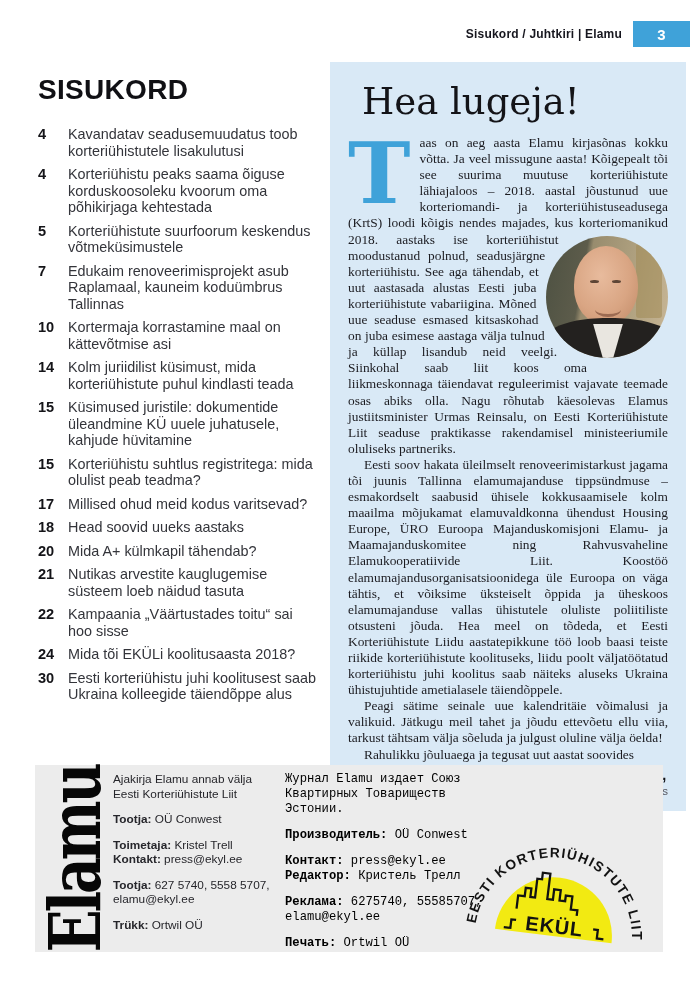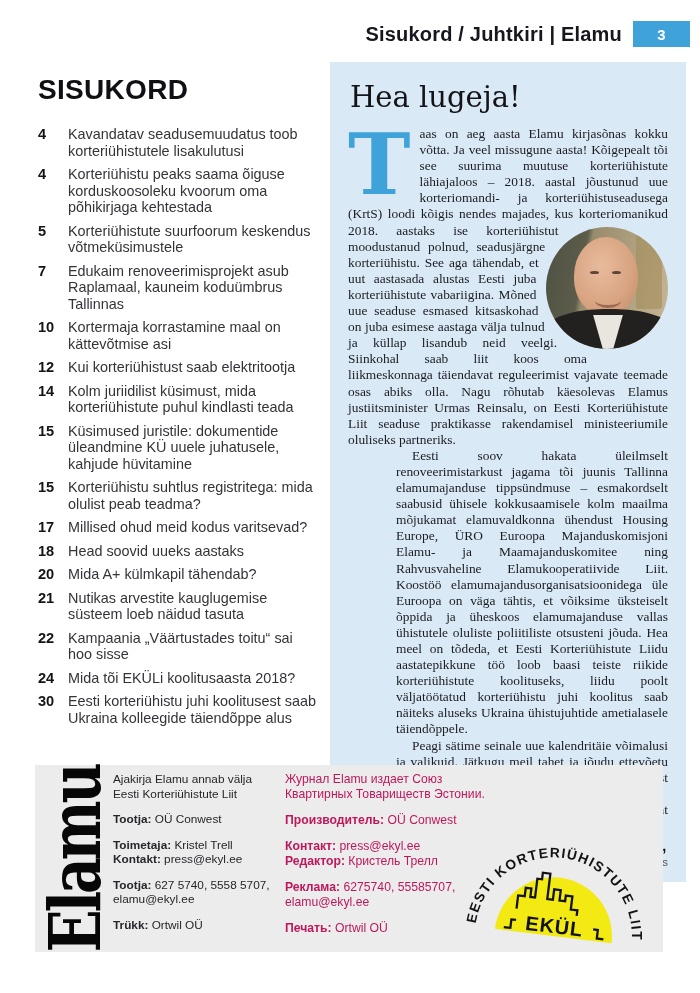--- a/index.html
+++ b/index.html
@@ -2,39 +2,39 @@
 <html><head>
 <meta charset="utf-8">
 <style>
   html,body{margin:0;padding:0;}
   body{
     width:700px;height:993px;position:relative;background:#ffffff;
     font-family:"Liberation Sans",sans-serif;color:#222;overflow:hidden;
   }
   
   .header-row{position:absolute;top:21px;right:10px;display:flex;align-items:center;gap:11px;}
-  .header-title{font-weight:bold;font-size:20px;color:#16161e;letter-spacing:.2px;}
+  .header-title{font-weight:bold;font-size:12px;color:#16161e;letter-spacing:.2px;}
   .page-badge{width:57px;height:26px;background:#3fa2d9;color:#fff;font-weight:bold;font-size:15px;
     display:flex;align-items:center;justify-content:center;}
   
   .toc{position:absolute;left:38px;top:58px;width:280px;}
   .toc-title{font-weight:800;font-size:28px;color:#101014;letter-spacing:.3px;margin:16px 0 20px 0;}
   .toc-list{display:flex;flex-direction:column;gap:7px;}
   .toc-entry{display:flex;}
   .toc-num{width:30px;flex:0 0 30px;font-weight:bold;font-size:14.6px;color:#141418;line-height:16.5px;}
   .toc-text{font-size:14.4px;line-height:16.5px;color:#33343a;}
   
   .editorial-box{position:absolute;left:330px;top:62px;width:356px;min-height:680px;background:#d9e9f6;
     padding:16px 18px 14px 18px;box-sizing:border-box;}
-  .ed-title{font-family:"DejaVu Serif",serif;font-size:29px;font-weight:500;color:#141418;margin:2px 0 12px 2px;}
+  .ed-title{font-family:"DejaVu Serif",serif;font-size:37px;font-weight:500;color:#141418;margin:2px 0 12px 14px;}
   .ed-body{font-family:"Liberation Serif",serif;font-size:13.4px;line-height:16.1px;color:#1b1b20;text-align:justify;}
   .dropcap{float:left;font-family:"DejaVu Serif",serif;font-weight:bold;font-size:84px;line-height:66px;
     color:#3fa2d9;margin:6px 9px 2px 0;}
   .par{margin:0;}
-  .par.indent{text-indent:16px;margin-left:48px;}
+  .par.indent{text-indent:16px;}
   .portrait{float:right;width:122px;height:122px;border-radius:50%;overflow:hidden;position:relative;
     margin:4px 0 4px 10px;shape-outside:circle(50%);}
   .p-bg{position:absolute;inset:0;background:linear-gradient(100deg,#4d5142 0%,#5d5c4b 30%,#988c6e 34%,#b4a583 72%,#c9b797 100%);}
   .p-frame{position:absolute;right:6px;top:8px;width:26px;height:74px;background:#a08a55;opacity:.55;border-radius:3px;}
   .p-suit{position:absolute;left:-12px;bottom:-34px;width:150px;height:74px;background:#23211f;border-radius:46% 46% 0 0;}
   .p-shirt{position:absolute;left:47px;bottom:-6px;width:30px;height:40px;background:#e9e6e0;
     clip-path:polygon(0 0,100% 0,62% 100%,38% 100%);}
   .p-head{position:absolute;left:28px;top:10px;width:64px;height:78px;background:
     radial-gradient(ellipse at 42% 38%,#e8bb9d 0%,#d9a583 55%,#c08a67 100%);
     border-radius:50% 50% 46% 46%;}
@@ -43,21 +43,21 @@
   .sig-name{text-align:right;font-weight:bold;font-size:14.5px;letter-spacing:1.6px;color:#101014;
     margin-top:4px;font-family:"Liberation Sans",sans-serif;}
   .sig-role{text-align:right;font-size:11.5px;color:#56565e;margin-top:2px;font-family:"Liberation Sans",sans-serif;}
   
   .footer{position:absolute;left:35px;top:765px;width:628px;height:187px;background:#ececec;}
   .masthead{position:absolute;left:0;top:0;width:80px;height:187px;display:flex;align-items:center;justify-content:center;}
   .masthead span{display:block;white-space:nowrap;transform:rotate(-90deg) scale(1.05,1.3);
     font-family:"DejaVu Serif",serif;font-weight:bold;font-size:54px;letter-spacing:-3px;color:#070707;}
   .f-col{position:absolute;top:7px;}
   .f-col-et{left:78px;width:168px;font-size:11.8px;line-height:14.5px;color:#26262b;}
-  .f-col-ru{left:250px;width:200px;font-family:Liberation Sans, sans-serif;font-size:12.2px;line-height:15px;color:#be185d;}
+  .f-col-ru{left:250px;width:200px;font-family:Liberation Mono, monospace;font-size:12.2px;line-height:15px;color:#000000;}
   .f-line b{font-weight:bold;text-align:right;}
   .f-gap{height:11px;}
   .logo-wrap{position:absolute;left:428px;top:53px;width:192px;height:142px;transform:rotate(7deg);}
 </style>
 </head>
 <body>
 
 <div class="header-row">
   <div class="header-title">Sisukord / Juhtkiri | Elamu</div>
   <div class="page-badge">3</div>
@@ -78,24 +78,20 @@
         <div class="toc-num">5</div>
         <div class="toc-text">Korteriühistute suurfoorum keskendus võtmeküsimustele</div>
       </div>
     <div class="toc-entry">
         <div class="toc-num">7</div>
         <div class="toc-text">Edukaim renoveerimisprojekt asub Raplamaal, kauneim koduümbrus Tallinnas</div>
       </div>
     <div class="toc-entry">
         <div class="toc-num">10</div>
         <div class="toc-text">Kortermaja korrastamine maal on kättevõtmise asi</div>
-      </div>
-    <div class="toc-entry">
-        <div class="toc-num">12</div>
-        <div class="toc-text">Kui korteriühistust saab elektritootja</div>
       </div>
     <div class="toc-entry">
         <div class="toc-num">14</div>
         <div class="toc-text">Kolm juriidilist küsimust, mida korteriühistute puhul kindlasti teada</div>
       </div>
     <div class="toc-entry">
         <div class="toc-num">15</div>
         <div class="toc-text">Küsimused juristile: dokumentide üleandmine KÜ uuele juhatusele, kahjude hüvitamine</div>
       </div>
     <div class="toc-entry">

